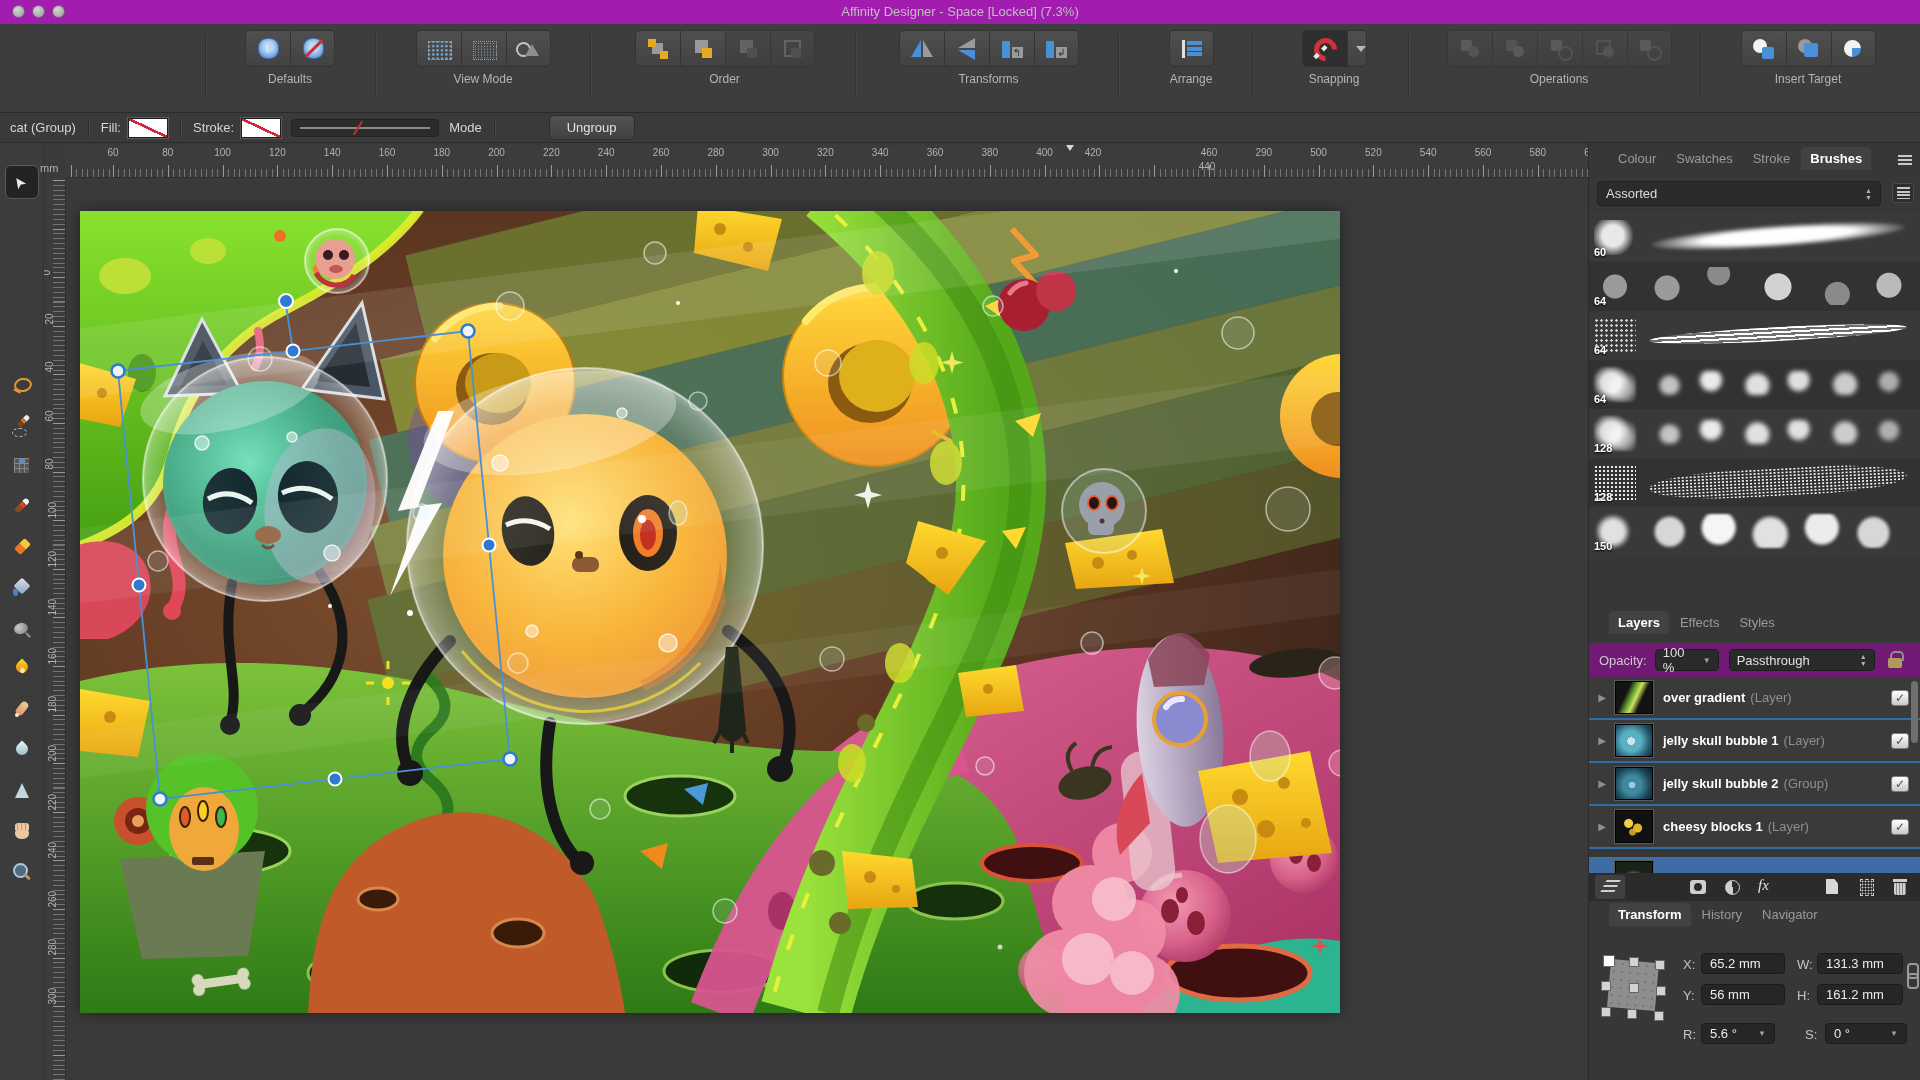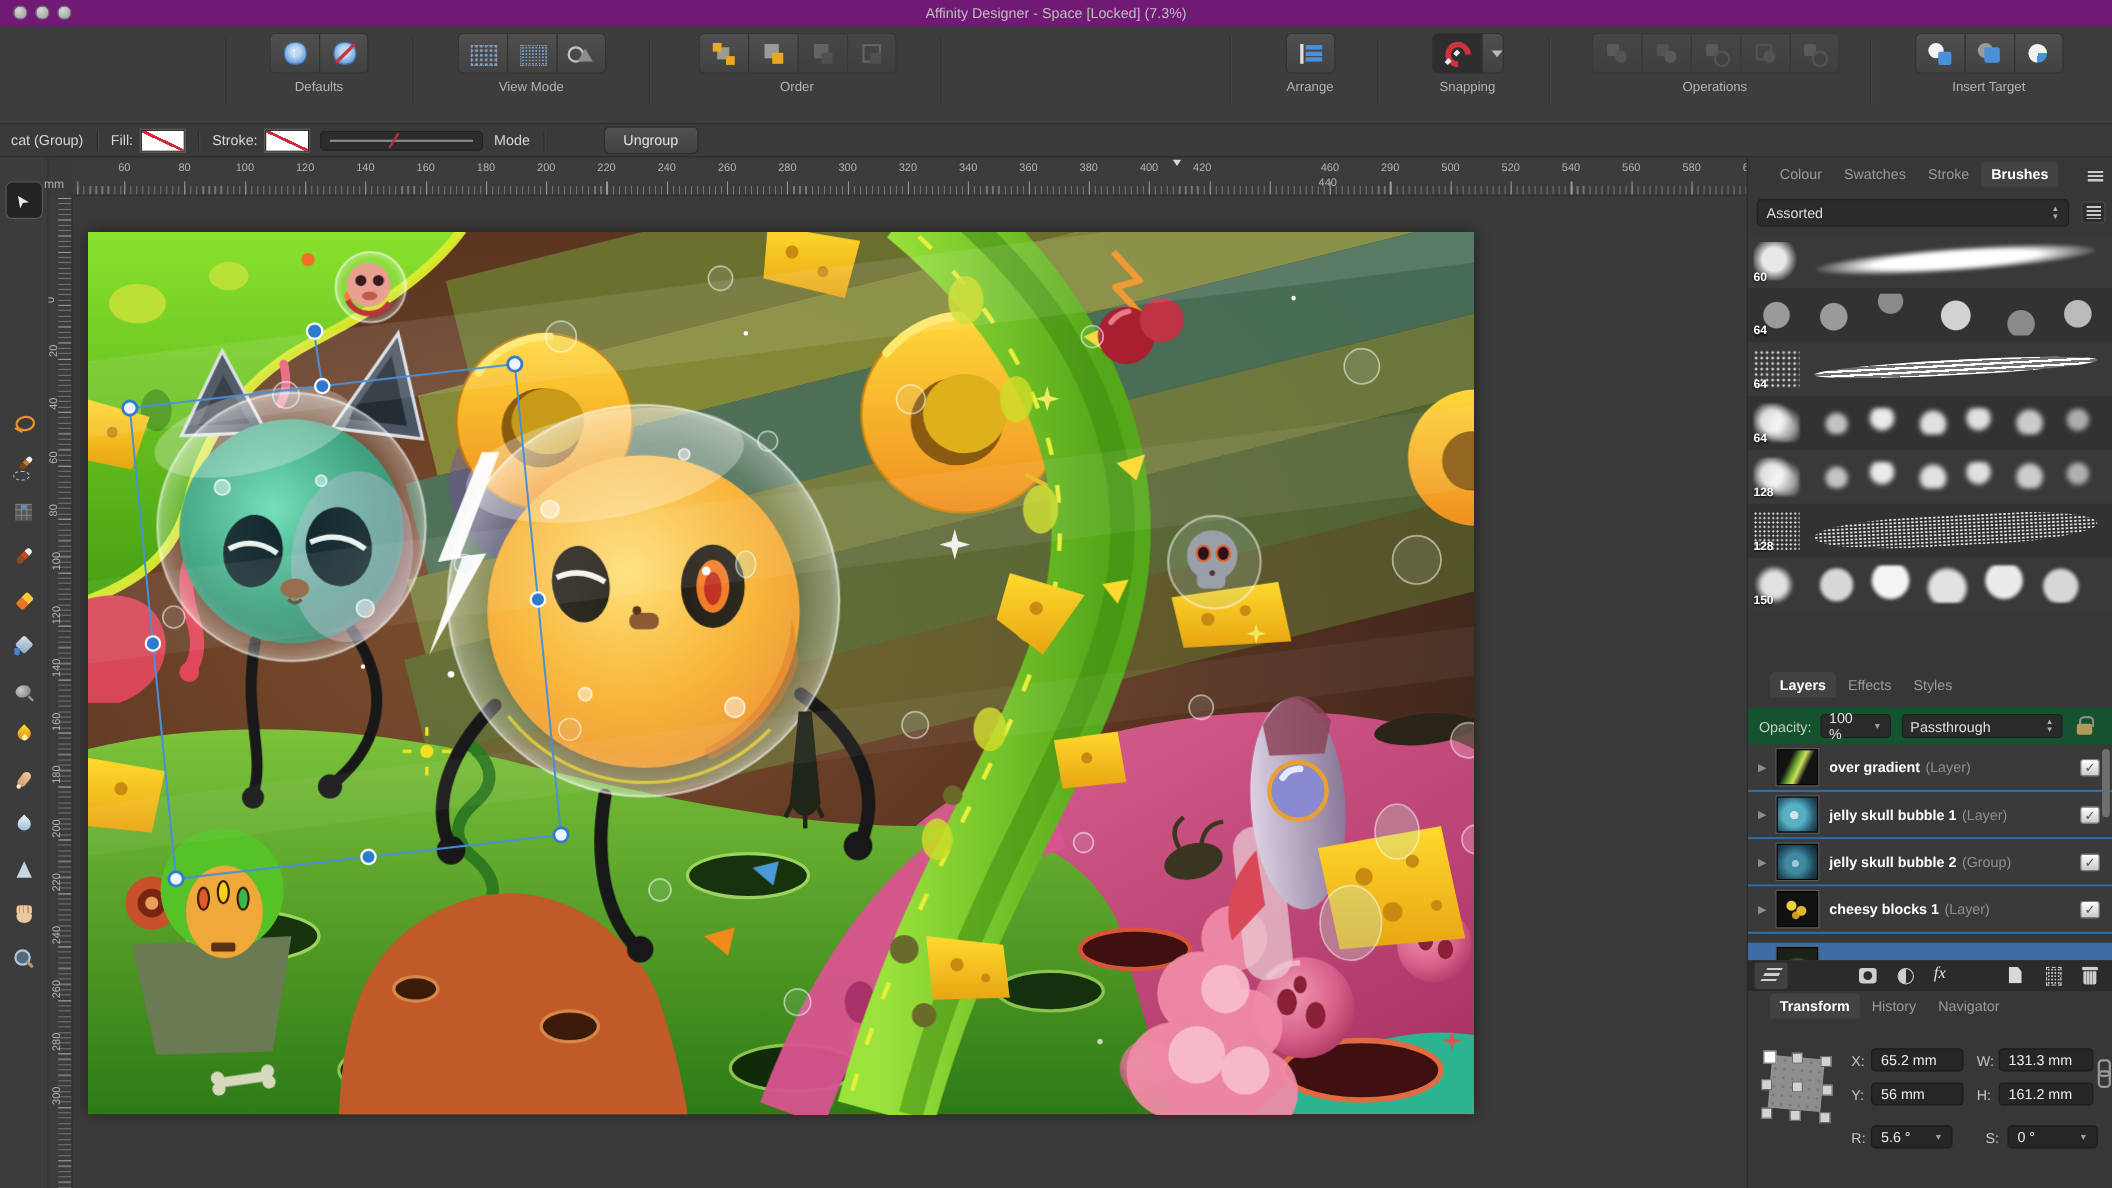--- a/index.html
+++ b/index.html
@@ -1,19 +1,19 @@
 <!DOCTYPE html>
 <html><head>
 <meta charset="utf-8">
 <style>
 *{margin:0;padding:0;box-sizing:border-box}
 html,body{width:1920px;height:1080px;overflow:hidden;background:#3a3a3a;
   font-family:"Liberation Sans",sans-serif;-webkit-font-smoothing:antialiased;color:#d0d0d0}
 
-#titlebar{position:absolute;left:0;top:0;width:1920px;height:24px;background:#701a75}
+#titlebar{position:absolute;left:0;top:0;width:1920px;height:24px;background:#a21caf}
 .tl{position:absolute;top:5px;width:13px;height:13px;border-radius:50%;
   background:radial-gradient(circle at 38% 32%,#d6d6d6,#989898);border:1px solid #6e6e6e}
 #wintitle{position:absolute;top:4px;left:0;right:0;text-align:center;font-size:13px;color:#bfbfbf}
 #toolbar{position:absolute;left:0;top:24px;width:1920px;height:89px;background:#3d3d3d;border-bottom:1px solid #2a2a2a}
 .tsec{position:absolute;top:6px;text-align:center}
 .tsec .lbl{display:block;margin-top:5px;font-size:12px;color:#b4b4b4}
 .tgroup{display:inline-flex;vertical-align:top}
 .tbtn{width:45px;height:37px;background:linear-gradient(#4f4f4f,#424242);
   border:1px solid #333;border-right-width:0;position:relative;display:flex;align-items:center;justify-content:center}
 .tgroup .tbtn:first-child{border-radius:5px 0 0 5px}
@@ -219,21 +219,21 @@
   radial-gradient(circle at 93% 44%,rgba(255,255,255,.6) 0 8px,transparent 12px)}
 .p-spray i{height:28px;margin:8px 8px;border-radius:50%/65%;transform:rotate(-3deg);
   background:radial-gradient(rgba(255,255,255,.95) 0 .8px,transparent 1.5px);background-size:4px 3.2px}
 .p-sponge i{height:34px;margin:5px 8px;filter:blur(1px);background:
   radial-gradient(circle at 8% 52%,rgba(255,255,255,.8) 0 13px,transparent 17px),
   radial-gradient(circle at 27% 40%,rgba(255,255,255,.95) 0 15px,transparent 19px),
   radial-gradient(circle at 47% 60%,rgba(255,255,255,.85) 0 15px,transparent 20px),
   radial-gradient(circle at 67% 40%,rgba(255,255,255,.9) 0 15px,transparent 19px),
   radial-gradient(circle at 87% 56%,rgba(255,255,255,.8) 0 14px,transparent 18px)}
 
-#opacityrow{position:absolute;left:0;top:500px;width:332px;height:34px;background:#14532d;display:flex;align-items:center;color:#c9c9c9}
+#opacityrow{position:absolute;left:0;top:500px;width:332px;height:34px;background:#701a75;display:flex;align-items:center;color:#c9c9c9}
 .dd{height:22px;background:#2a2a2a;border:1px solid #1e1e1e;border-radius:4px;display:flex;align-items:center;padding:0 7px;color:#e0e0e0}
 .caret{margin-left:6px;font-size:8px;color:#a0a0a0}
 .lock{position:relative;width:18px;height:18px}
 .lock::before{content:"";position:absolute;width:10px;height:8px;border:2px solid #8f8f8f;border-bottom:none;
   border-radius:5px 5px 0 0;left:3px;top:0}
 .lock::after{content:"";position:absolute;width:14px;height:10px;background:#b09a5c;border-radius:2px;left:1px;top:7px}
 #layerlist{position:absolute;left:0;top:534px;width:332px}
 .lrow{position:relative;height:43px;background:#3a3a3a;border-bottom:2px solid #2f6da8;display:flex;align-items:center}
 .disc{width:26px;text-align:center;color:#8f8f8f;font-size:10px;flex:none}
 .lthumb{width:38px;height:33px;flex:none;border:1px solid #000;outline:1px solid #5a5a5a;background:#141414;position:relative;overflow:hidden}
@@ -345,20 +345,37 @@
         </div>
       <div class="tbtn dim">
           <span class="bi b-to-back"></span>
         </div>
     </div>
     <span class="lbl">Order</span>
   </div>
 
   <div class="vsep" style="left:855px"></div>
 
+  <div class="tsec" style="left:896px;width:185px">
+    <div class="tgroup">
+      <div class="tbtn">
+          <span class="bi b-flip-horizontal"></span>
+        </div>
+      <div class="tbtn">
+          <span class="bi b-flip-horizontal rot90"></span>
+        </div>
+      <div class="tbtn">
+          <span class="bi b-rotate-ccw"></span>
+        </div>
+      <div class="tbtn">
+          <span class="bi b-rotate-cw"></span>
+        </div>
+    </div>
+    <span class="lbl">Transforms</span>
+  </div>
 
   <div class="vsep" style="left:1118px"></div>
 
   <div class="tsec" style="left:1167px;width:48px">
     <div class="tgroup">
       <div class="tbtn">
           <span class="bi b-alignment"></span>
         </div>
     </div>
     <span class="lbl">Arrange</span>

